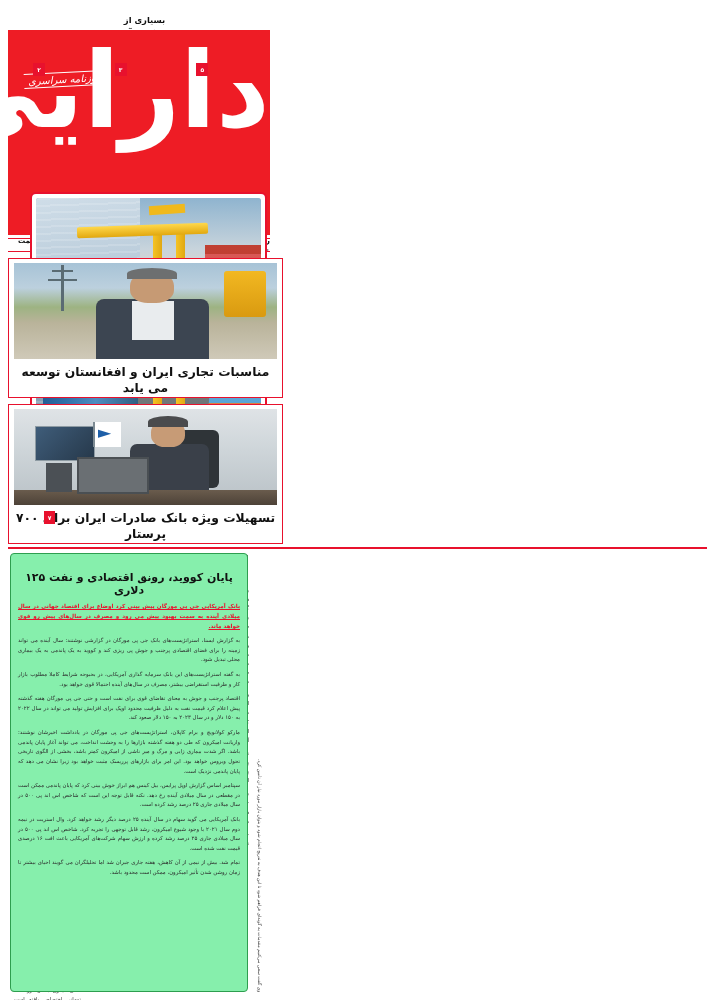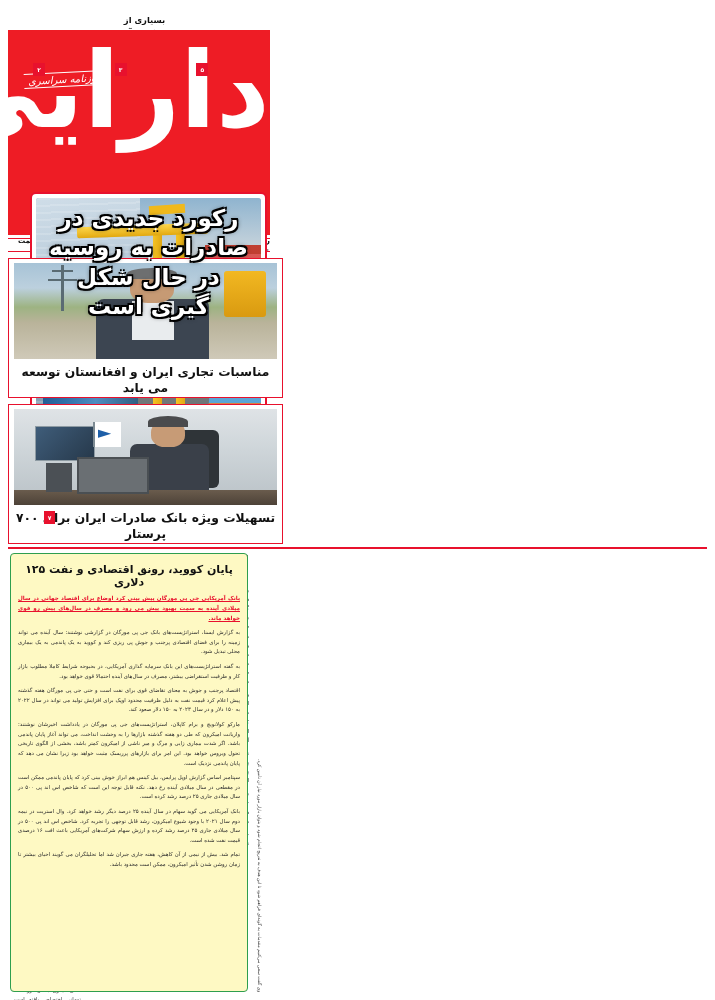--- a/index.html
+++ b/index.html
@@ -565,22 +565,22 @@
   
   .boxed-article {
     position: absolute;
     top: 553px;
     left: 10px;
     width: 238px;
     bottom: 8px;
     border: 1.6px solid #2e9e4f;
     border-radius: 4px;
     box-sizing: border-box;
-    background: #fef9c3;
-    padding: 9px 7px 6px 7px;
+    background: #86efac;
+    padding: 17px 7px 6px 7px;
     overflow: hidden;
   }
   .ba-title {
     text-align: center;
     font-size: 11px;
     font-weight: bold;
     color: #111;
     letter-spacing: -0.4px;
     margin-bottom: 4px;
   }
@@ -658,21 +658,20 @@
       <div class="ph-containers"></div>
       <div class="ph-containers2"></div>
       <div class="ph-quay"></div>
       <div class="ph-ship"></div>
       <div class="ph-ship-sup"></div>
       <div class="ph-ship-stack"></div>
       <div class="ph-crane-leg-a"></div>
       <div class="ph-crane-leg-b"></div>
       <div class="ph-crane-beam"></div>
       <div class="ph-crane-top"></div>
-      <div class="photo-headline">رکورد جدیدی در صادرات به روسیه در حال شکل گیری است</div>
       <div class="photo-badge">۷</div>
     </div>
   </div>
 
   <div class="side-item side-item-1">
     <div class="side-photo sp1">
       <div class="pylon"></div>
       <div class="machine"></div>
       <div class="torso"></div>
       <div class="shirt"></div>

